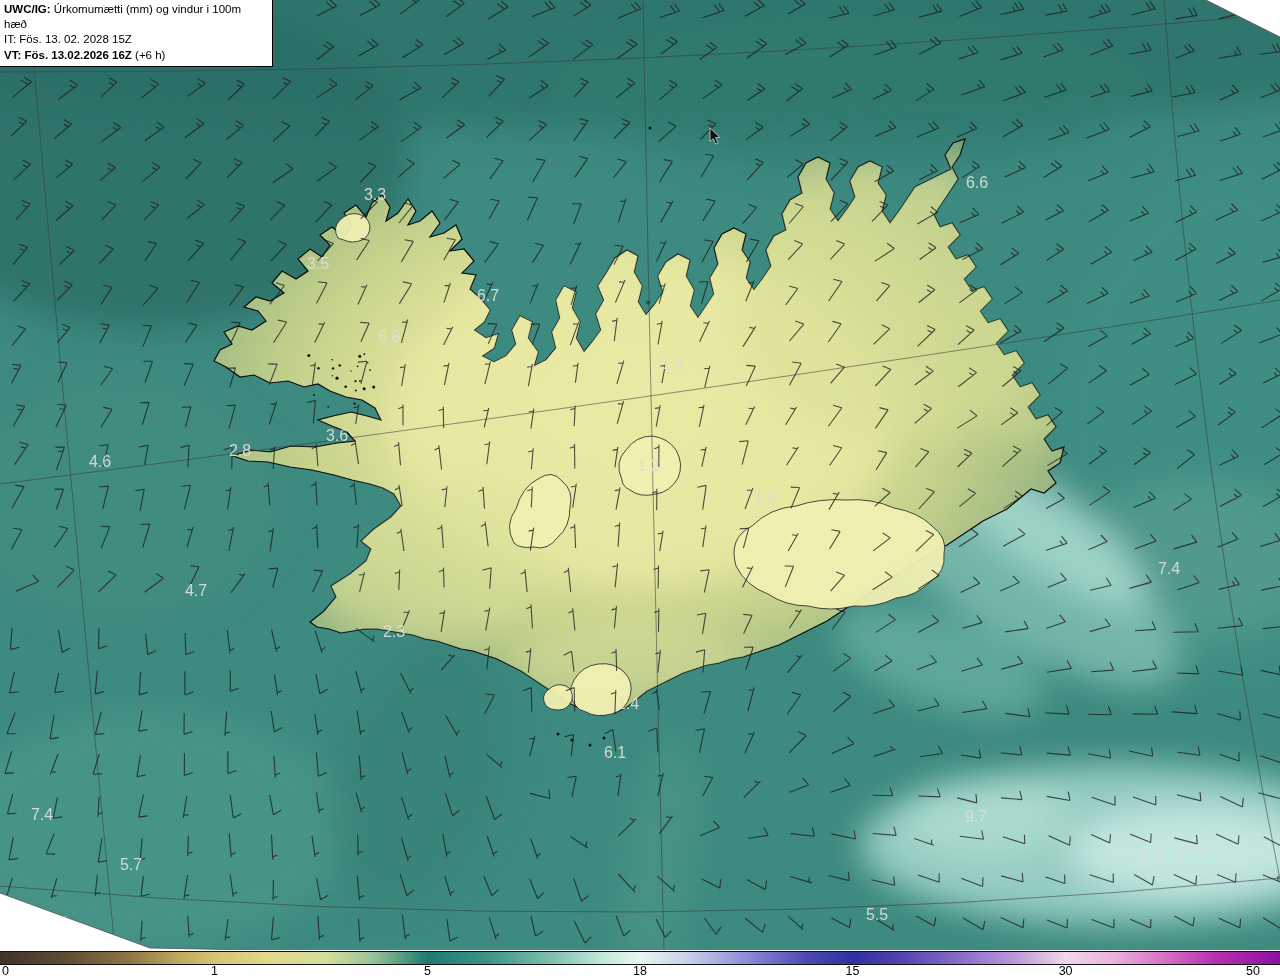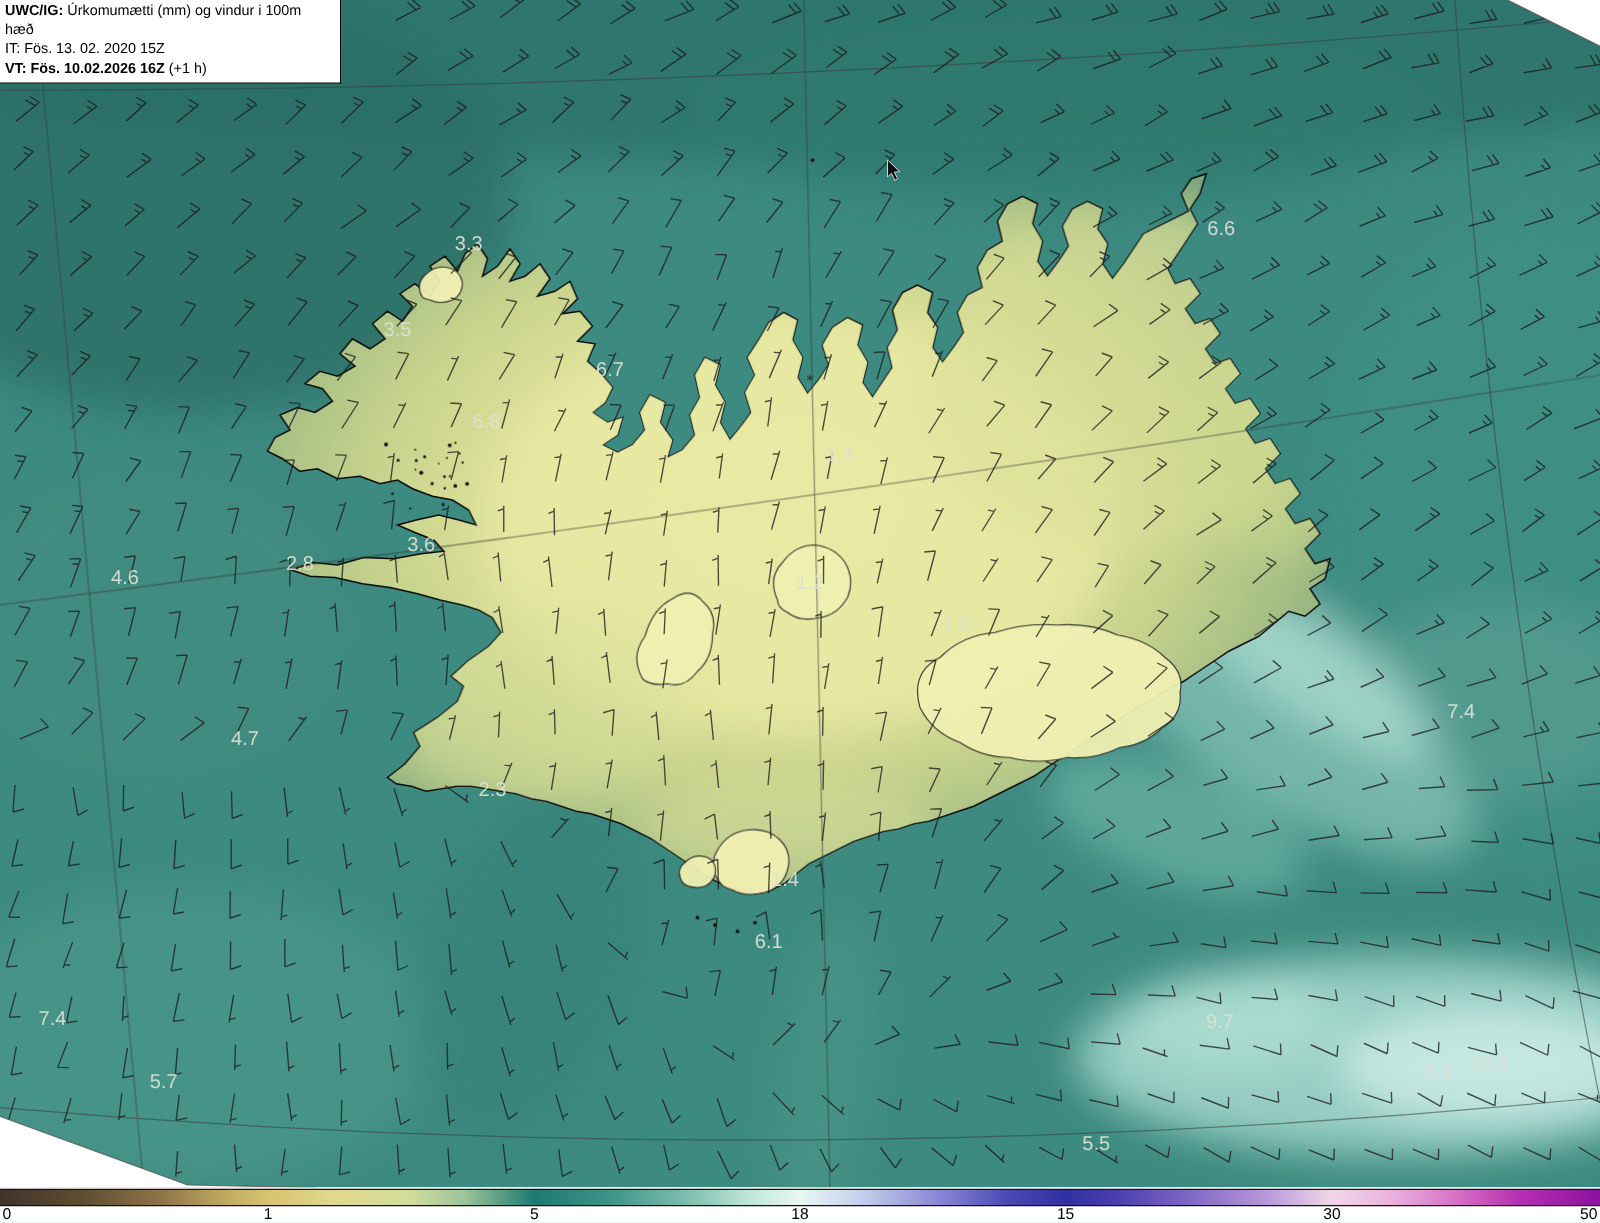--- a/index.html
+++ b/index.html
@@ -170,30 +170,30 @@
       <path class="edge" d="M0,893 L150,948 L252,950"></path>
     </g>
 
     <g id="cursor" transform="translate(710,128)">
       <polygon points="0,0 0,13.5 3.2,10.7 5.8,16.2 8.1,15 5.5,9.7 9.8,9.3" fill="#111" stroke="#e8e8e8" stroke-width="0.7"></polygon>
     </g>
   </svg>
 
   <div class="titlebox">
     <div><b>UWC/IG:</b><span> Úrkomumætti (mm) og vindur i 100m hæð</span></div>
-    <div><span>IT: Fös. 13. 02. 2020 15Z</span></div>
-    <div><b>VT: Fös. 10.02.2026 16Z</b><span> (+1 h)</span></div>
+    <div><span>IT: Fös. 13. 02. 2028 15Z</span></div>
+    <div><b>VT: Fös. 13.02.2026 16Z</b><span> (+6 h)</span></div>
   </div>
 
   <div class="cbar-wrap">
     <div class="cbar" style="background: linear-gradient(to right, rgb(63, 51, 42) 0%, rgb(94, 76, 50) 5%, rgb(141, 116, 71) 10%, rgb(191, 169, 94) 14%, rgb(214, 196, 114) 16.8%, rgb(224, 217, 140) 21%, rgb(212, 221, 155) 25.5%, rgb(156, 196, 154) 29%, rgb(30, 122, 113) 33.4%, rgb(61, 146, 135) 38%, rgb(125, 191, 174) 43%, rgb(194, 232, 218) 47%, rgb(232, 248, 242) 50%, rgb(196, 205, 235) 54%, rgb(133, 129, 211) 59%, rgb(76, 73, 180) 63%, rgb(48, 48, 160) 66.6%, rgb(78, 63, 176) 70%, rgb(124, 100, 196) 74%, rgb(183, 149, 216) 79%, rgb(242, 214, 233) 83.25%, rgb(234, 178, 221) 87%, rgb(214, 113, 198) 91%, rgb(182, 47, 176) 95%, rgb(140, 17, 160) 100%);"></div>
     <div class="cbar-labels">
         <span style="left: 2px;">0</span>
         <span style="left: 16.75%; transform: translateX(-50%);">1</span>
         <span style="left: 33.4%; transform: translateX(-50%);">5</span>
         <span style="left: 50%; transform: translateX(-50%);">18</span>
         <span style="left: 66.6%; transform: translateX(-50%); text-align: center;">15</span>
         <span style="left: 83.25%; transform: translateX(-50%);">30</span>
-        <span style="right: 2px; text-align: right;">50</span>
+        <span style="right: 20px; text-align: right;">50</span>
       </div>
   </div>
 
 </div>
 
 </body></html>

